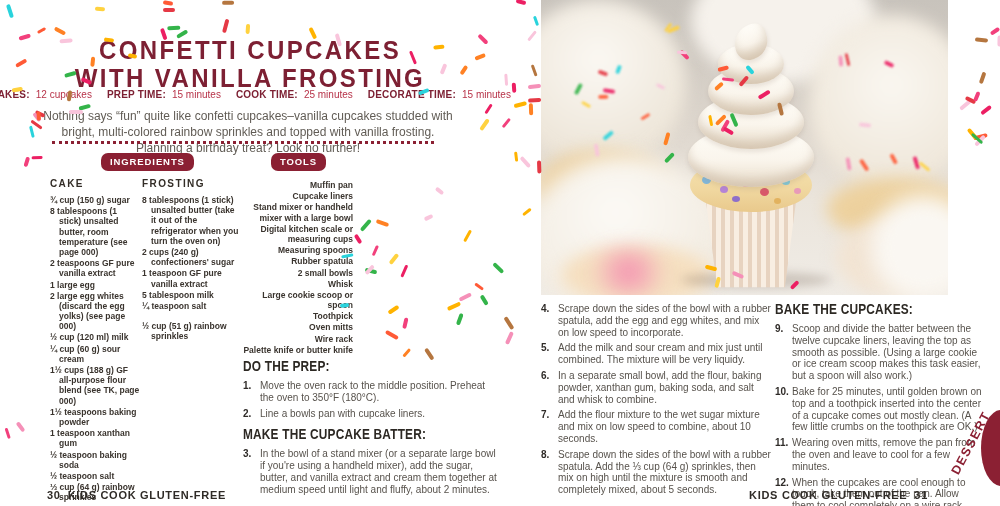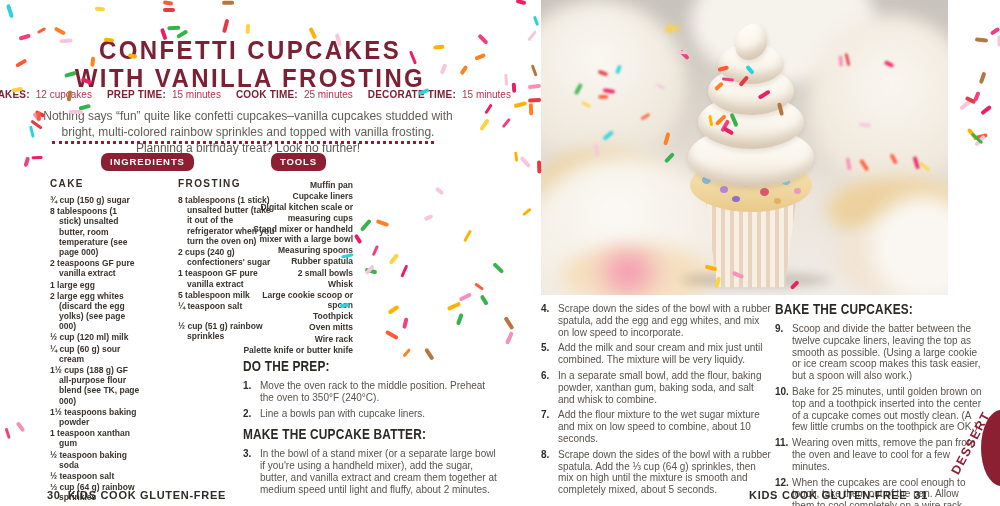--- a/index.html
+++ b/index.html
@@ -21,21 +21,21 @@
   .dotted-sep { position:absolute; left:52px; top:141px; width:382px; height:0;
                 border-top:3px dotted #8b2033; }
 
   .badge { position:absolute; background:#8b2033; color:#ffffff; font-size:9.5px;
            font-weight:700; letter-spacing:0.9px; padding:3px 9px 4px; border-radius:7px; }
   .badge-ingredients { left:101px; top:153px; }
   .badge-tools { left:271px; top:153px; }
 
   .ing-col { position:absolute; top:178px; }
   .col-cake { left:50px; width:90px; }
-  .col-frosting { left:142px; width:98px;margin-left:36px; }
+  .col-frosting { left:142px; width:98px; }
   .col-tools { left:243px; top:180px; width:110px;text-align:right; }
   .col-head { font-size:10px; font-weight:800; letter-spacing:1.4px; color:#332d27; margin-bottom:6px; }
   .ing-item, .tool-item { font-size:8.5px; line-height:1.2; font-weight:700; color:#3a342e;
             padding-left:9px; text-indent:-9px; margin-bottom:1px; }
   .gap-last .ing-item:last-child { margin-top:10px; }
 
   .prep-col { position:absolute; left:243px; top:360px; width:256px; }
   .sec-head { font-size:12.5px; font-weight:800; letter-spacing:0.2px; color:#2c2823;
               margin:0 0 6px; transform:scale(0.95,1.1); transform-origin:left center; }
   .sec-head.later { margin-top:9px; }
@@ -170,41 +170,41 @@
         <div class="ing-item">¼ teaspoon salt</div>
         <div class="ing-item">½ cup (51 g) rainbow sprinkles</div>
       </div>
   </div>
 
   <div class="ing-col col-tools">
     <div>
 
     <div class="tool-item">Muffin pan</div>
         <div class="tool-item">Cupcake liners</div>
+        <div class="tool-item">Stand mixer or handheld mixer with a large bowl</div>
         <div class="tool-item">Digital kitchen scale or measuring cups</div>
-        <div class="tool-item">Stand mixer or handheld mixer with a large bowl</div>
         <div class="tool-item">Measuring spoons</div>
         <div class="tool-item">Rubber spatula</div>
         <div class="tool-item">2 small bowls</div>
         <div class="tool-item">Whisk</div>
         <div class="tool-item">Large cookie scoop or spoon</div>
         <div class="tool-item">Toothpick</div>
         <div class="tool-item">Oven mitts</div>
         <div class="tool-item">Wire rack</div>
         <div class="tool-item">Palette knife or butter knife</div>
       </div>
   </div>
 
   <div class="prep-col">
     <div class="sec-head">DO THE PREP:</div>
     <div>
 
     <div class="step">
           <span class="step-num">1.</span>
-          <span class="step-text">Move the oven rack to the middle position. Preheat the oven to 350°F (240°C).</span>
+          <span class="step-text">Move the oven rack to the middle position. Preheat the oven to 350°F (180°C).</span>
         </div>
         <div class="step">
           <span class="step-num">2.</span>
           <span class="step-text">Line a bowls pan with cupcake liners.</span>
         </div>
       </div>
     <div class="sec-head later">MAKE THE CUPCAKE BATTER:</div>
     <div>
 
     <div class="step">

